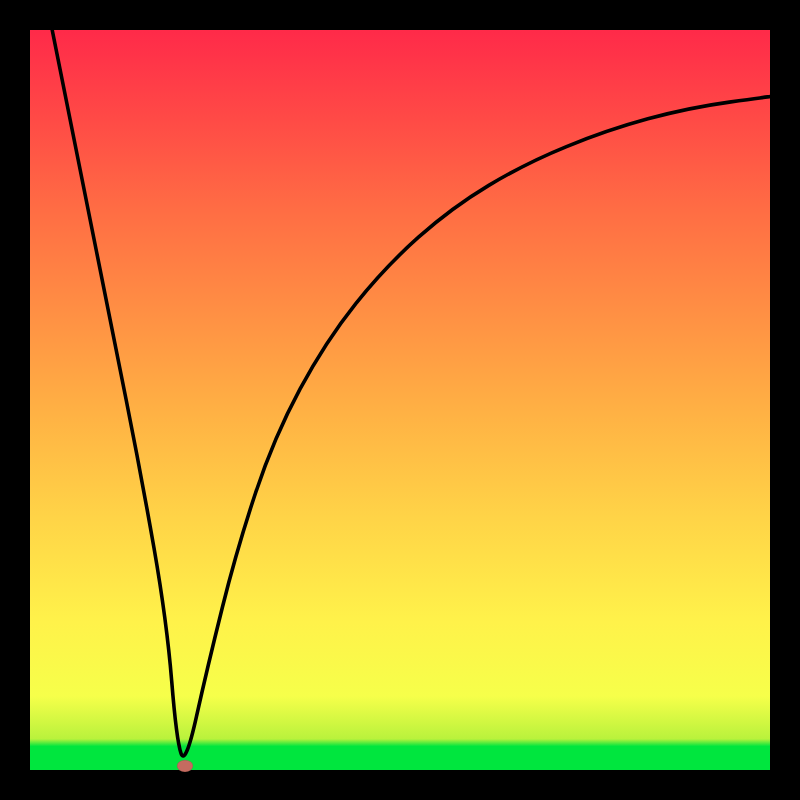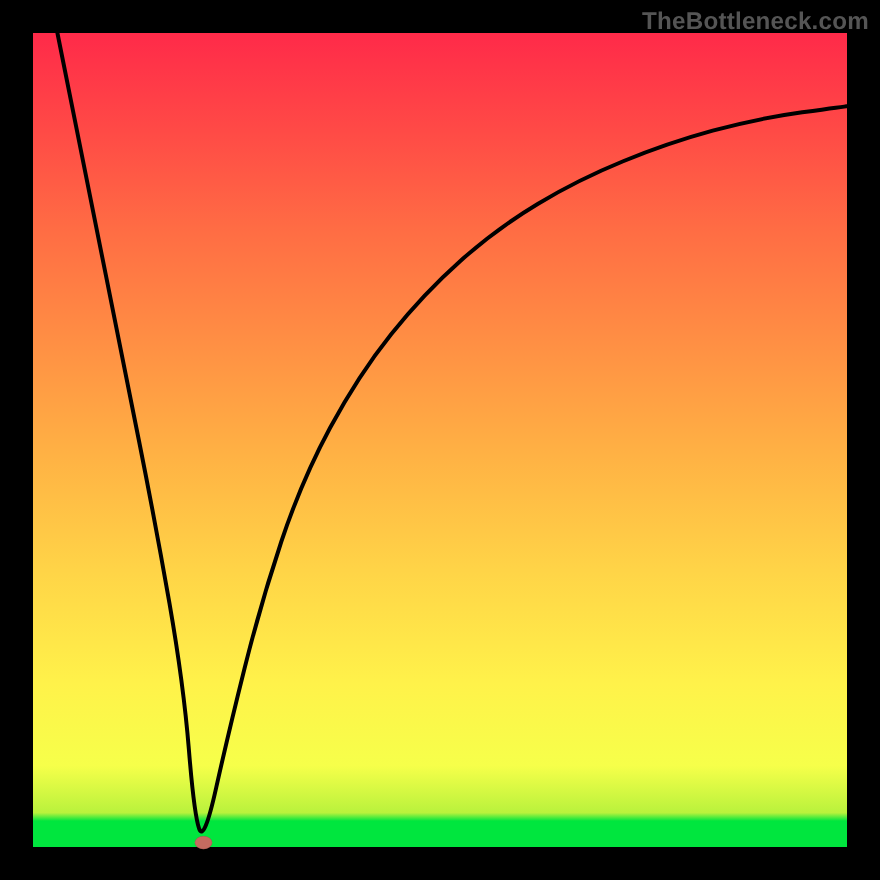--- a/index.html
+++ b/index.html
@@ -66,21 +66,20 @@
     background: #c56b60;
     transform: translate(-50%, -50%);
     box-shadow: 0 0 0 0.5px rgba(0,0,0,0.15) inset;
   }
 </style>
 </head>
 <body>
 
 <div class="frame">
 
-  <div class="watermark">TheBottleneck.com</div>
 
   <div class="plot-area">
 
     <svg class="curve" viewBox="0 0 740 740" preserveAspectRatio="none">
       <path id="curve-path" fill="none" stroke="#000000" stroke-width="3.6" stroke-linecap="round" stroke-linejoin="round" d="M 22.2 0.0 Q 22.2 0.0 37.0 74.0 Q 51.8 148.0 66.6 222.0 Q 81.4 296.0 96.2 370.0 Q 111.0 444.0 124.0 518.0 Q 136.9 592.0 141.7 651.2 Q 146.5 710.4 151.0 723.3 Q 155.4 736.3 166.5 686.3 Q 177.6 636.4 192.4 577.2 Q 207.2 518.0 225.7 462.5 Q 244.2 407.0 270.1 358.9 Q 296.0 310.8 325.6 273.8 Q 355.2 236.8 388.5 207.2 Q 421.8 177.6 458.8 155.4 Q 495.8 133.2 536.5 116.6 Q 577.2 99.9 617.9 88.8 Q 658.6 77.7 699.3 72.1 T 740.0 66.6"></path>
     </svg>
 
     <div id="marker" class="marker" style="left: 155.4px; top: 736.3px; background: rgb(197, 107, 96);"></div>
   </div>
 </div>

